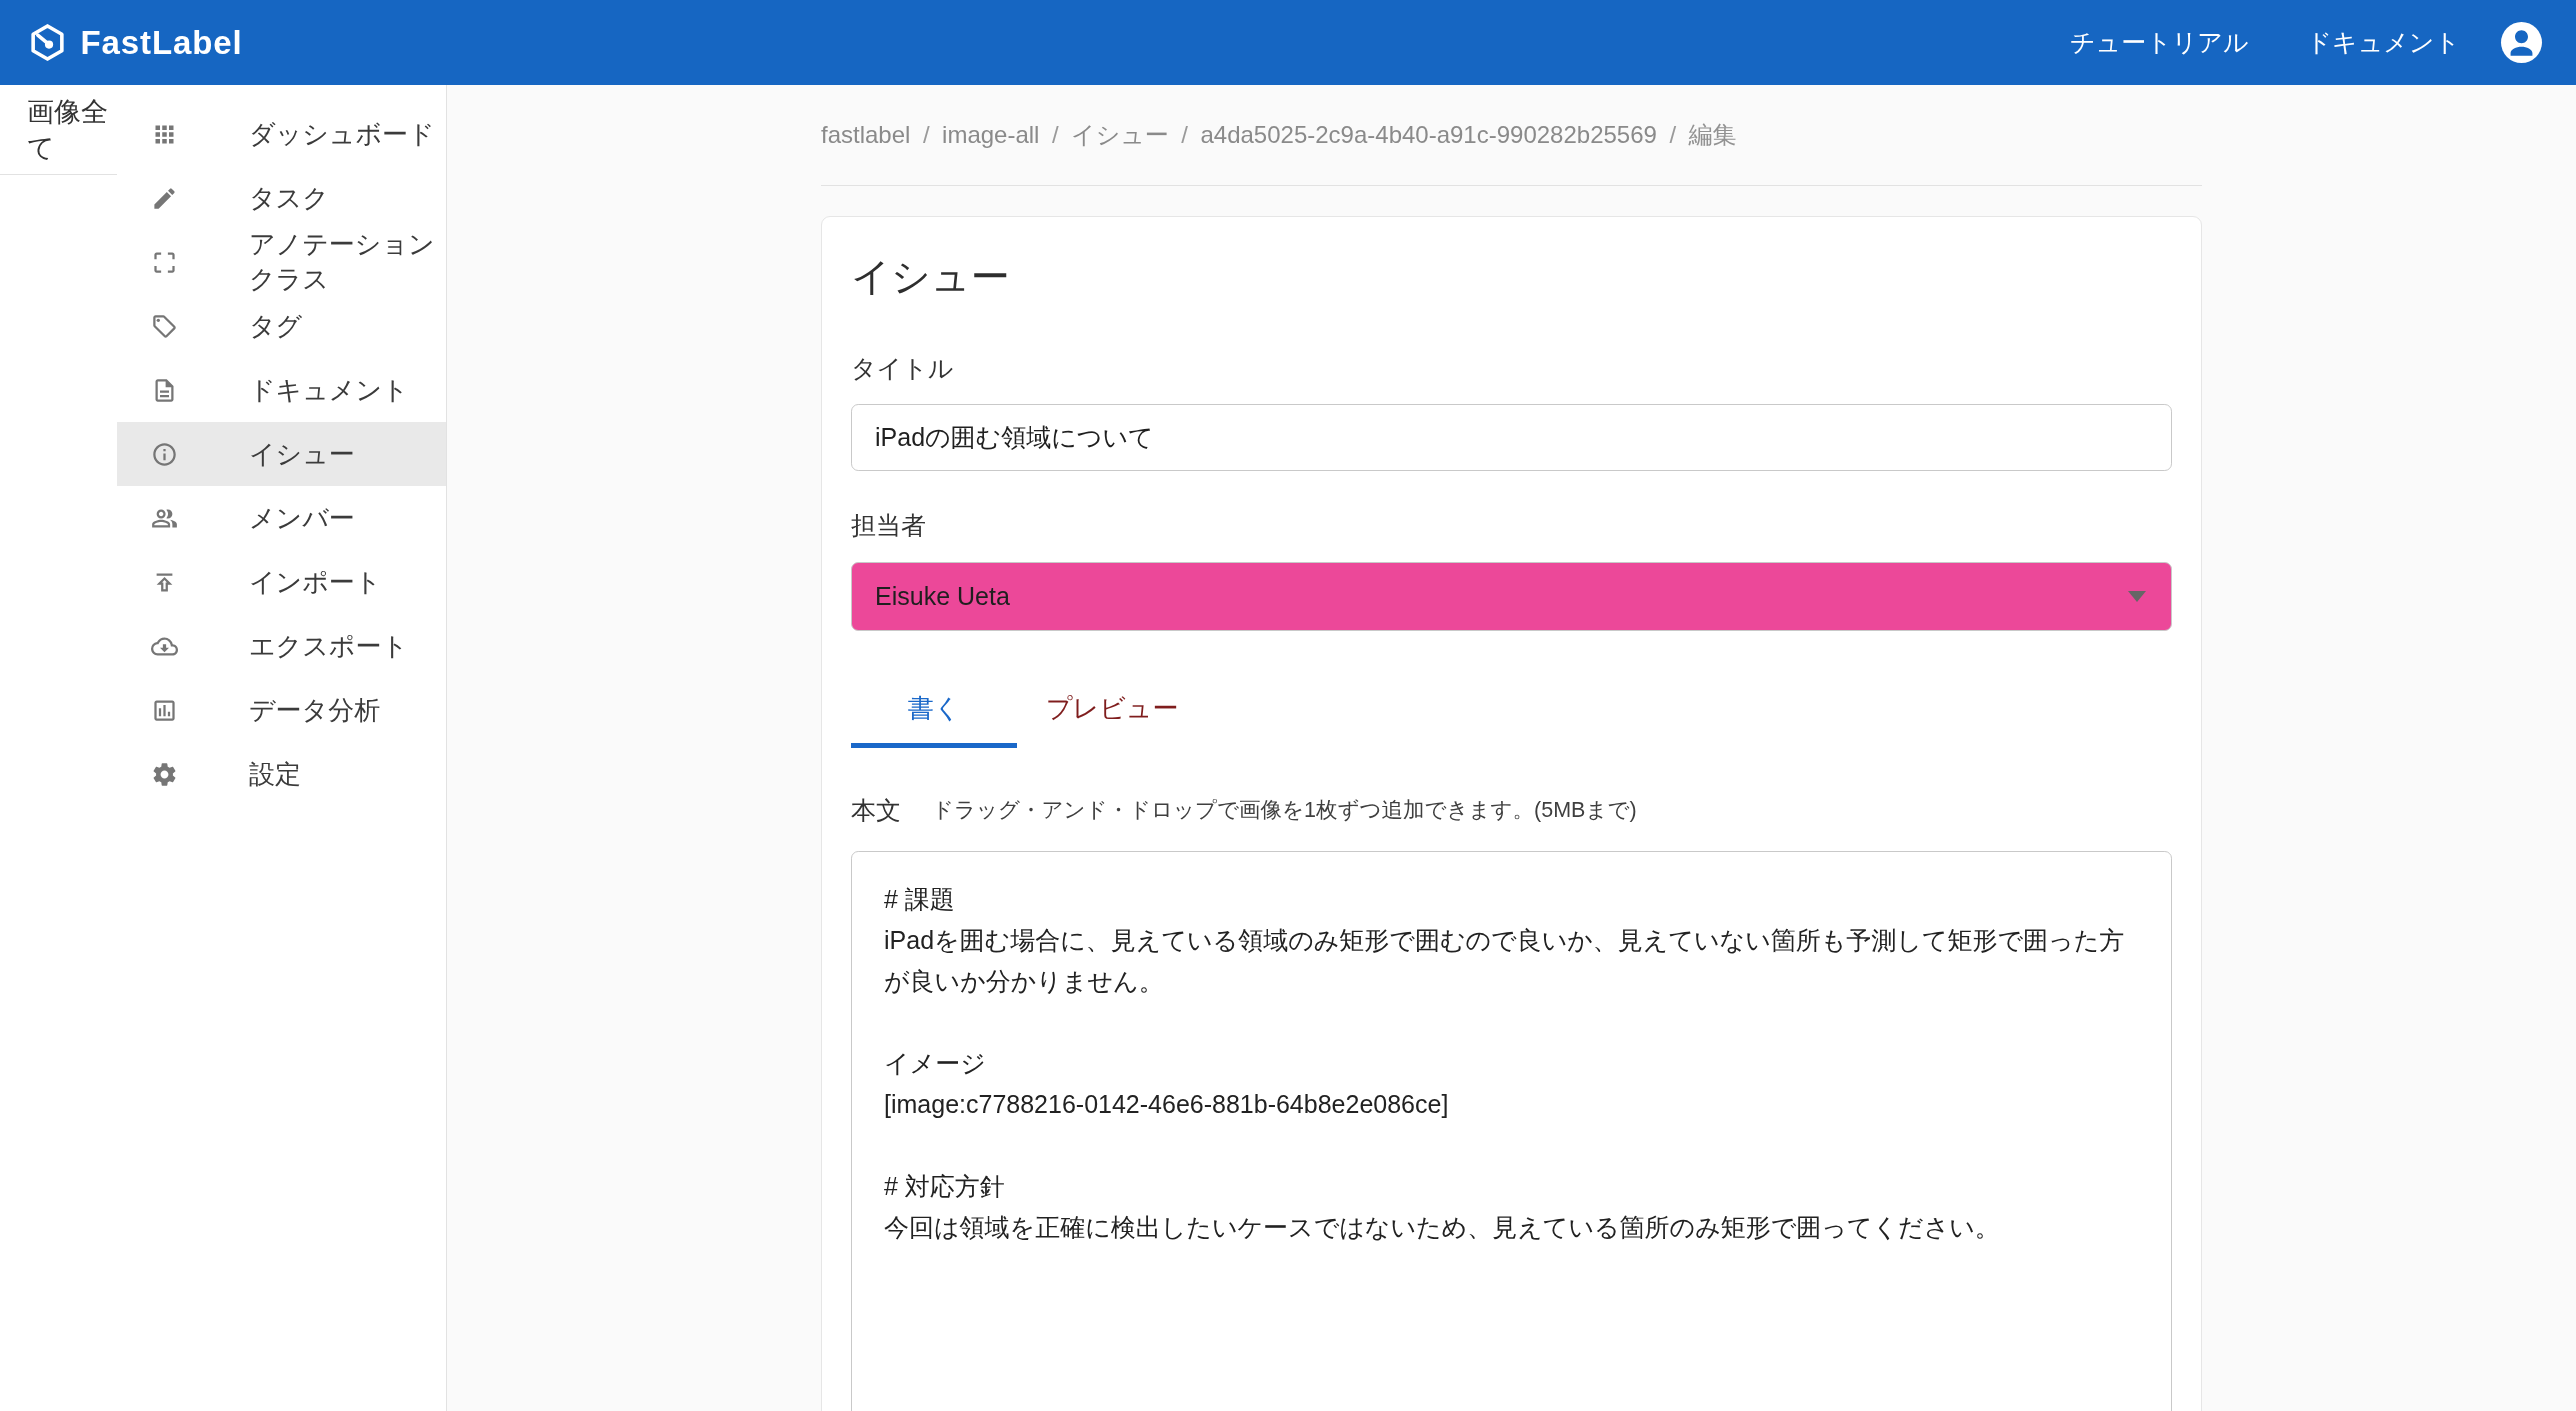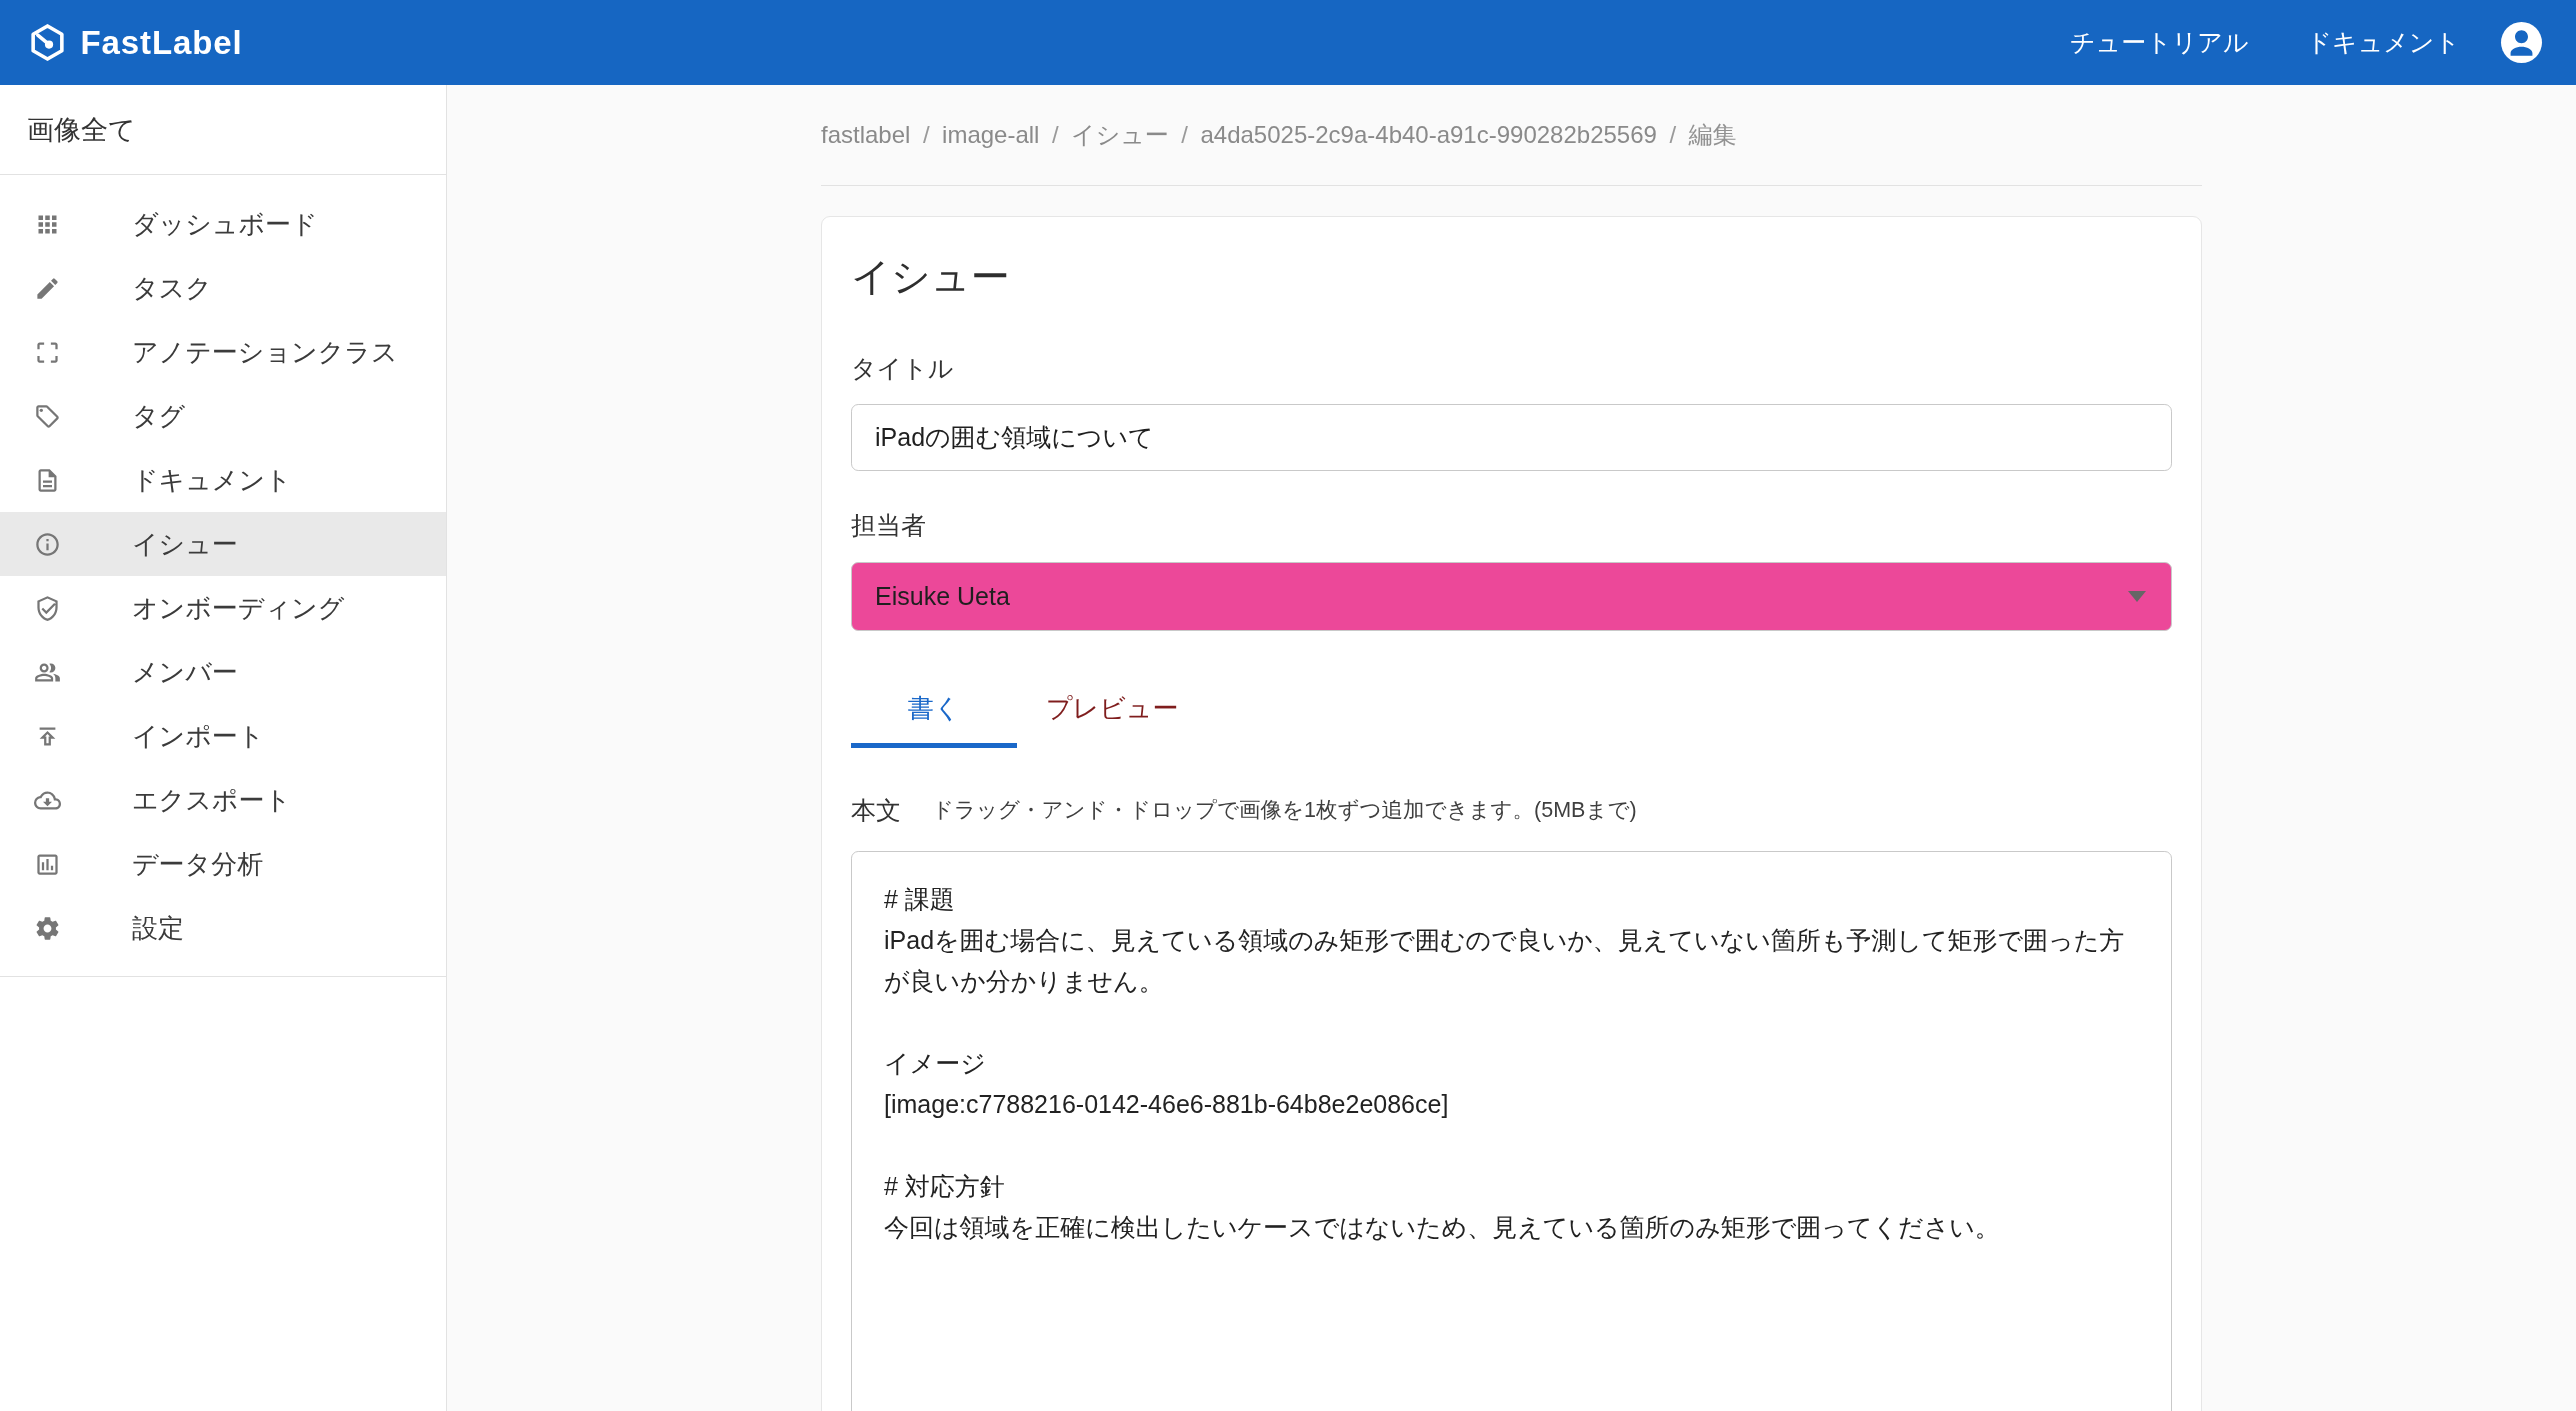--- a/index.html
+++ b/index.html
@@ -25,21 +25,21 @@
   .brand{display:flex;align-items:center;gap:12.5px;cursor:pointer;}
   .brand svg{display:block;}
   .brand-name{color:#fff;font-size:33px;font-weight:bold;letter-spacing:0.9px;}
   .topbar-right{margin-left:auto;display:flex;align-items:center;gap:41px;}
   .topbar-link{color:#fff;font-size:25px;cursor:pointer;margin-left:17px;}
   .avatar{width:41px;height:41px;border-radius:50%;background:#fff;overflow:hidden;display:flex;align-items:center;justify-content:center;cursor:pointer;}
   .avatar svg{display:block;}
 
   
   .shell{display:flex;flex:1;min-height:0;}
-  .sidebar{width:447px;flex:0 0 447px;background:#fff;border-right:1.8px solid var(--border);display:flex;flex-direction:column;}
+  .sidebar{width:447px;flex:0 0 447px;background:#fff;border-right:1.8px solid var(--border);display:flex;flex-direction:row;}
   .project-name{height:90px;display:flex;align-items:center;padding-left:27px;font-size:27px;color:var(--text-label);border-bottom:1.8px solid var(--border);}
   .nav{margin-top:17px;}
   .nav-item{height:64px;display:flex;align-items:center;padding-left:34px;cursor:pointer;}
   .nav-item.selected{background:var(--selected-bg);}
   .nav-icon{width:27px;height:27px;color:var(--icon-gray);margin-right:71px;flex:0 0 27px;}
   .nav-icon svg{width:27px;height:27px;display:block;fill:currentColor;}
   .nav-label{font-size:26px;color:#3b3b3b;}
   .sidebar-rule{border-bottom:1.8px solid var(--border);margin-top:16px;}
 
   
@@ -151,28 +151,20 @@
 
         <div class="nav-item selected">
           <span class="nav-icon">
             <svg viewBox="0 0 24 24">
                 <path d="M11 7h2v2h-2zm0 4h2v6h-2zm1-9C6.48 2 2 6.48 2 12s4.48 10 10 10 10-4.48 10-10S17.52 2 12 2zm0 18c-4.41 0-8-3.59-8-8s3.59-8 8-8 8 3.59 8 8-3.59 8-8 8z"></path>
               </svg>
           </span>
           <span class="nav-label">イシュー</span>
         </div>
 
-        <div class="nav-item">
-          <span class="nav-icon">
-            <svg viewBox="0 0 24 24">
-                <path d="M12 1 3 5v6c0 5.55 3.84 10.74 9 12 5.16-1.26 9-6.45 9-12V5l-9-4zm7 10c0 4.52-3.02 8.69-7 9.93-3.98-1.24-7-5.41-7-9.93V6.3l7-3.11 7 3.11V11zm-1.06-3.88-7.01 7.01-2.87-2.87-1.41 1.41 4.28 4.33 8.42-8.47-1.41-1.41z"></path>
-              </svg>
-          </span>
-          <span class="nav-label">オンボーディング</span>
-        </div>
 
         <div class="nav-item">
           <span class="nav-icon">
             <svg viewBox="0 0 24 24">
                 <path d="M16.67 13.13C18.04 14.06 19 15.32 19 17v3h4v-3c0-2.18-3.57-3.47-6.33-3.87z"></path>
                 <path d="M15 12c2.21 0 4-1.79 4-4s-1.79-4-4-4c-.47 0-.91.1-1.33.24a5.98 5.98 0 0 1 0 7.52c.42.14.86.24 1.33.24z"></path>
                 <path d="M9 12c2.21 0 4-1.79 4-4S11.21 4 9 4 5 5.79 5 8s1.79 4 4 4zm0-6c1.1 0 2 .9 2 2s-.9 2-2 2-2-.9-2-2 .9-2 2-2z"></path>
                 <path d="M9 13c-2.67 0-8 1.34-8 4v3h16v-3c0-2.66-5.33-4-8-4zm6 5H3v-.99C3.2 16.29 6.3 15 9 15s5.8 1.29 6 2v1z"></path>
               </svg>
           </span>

